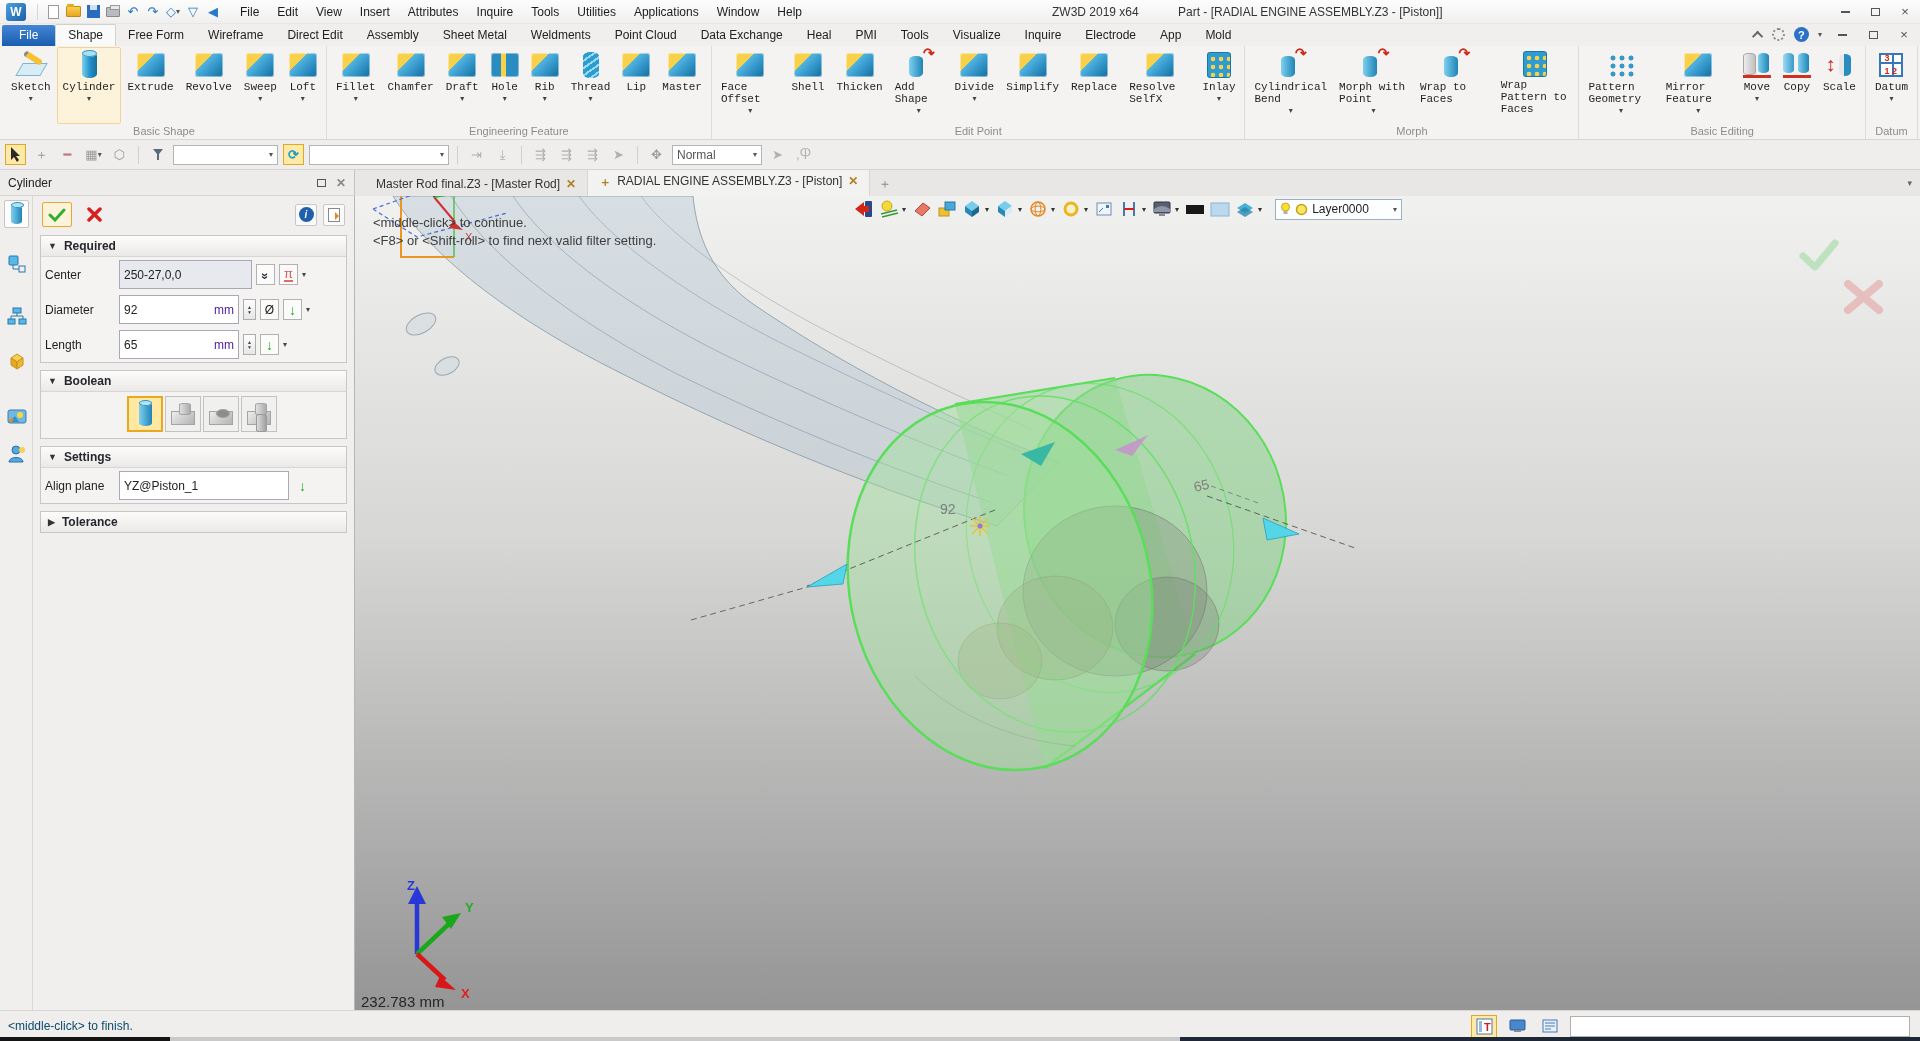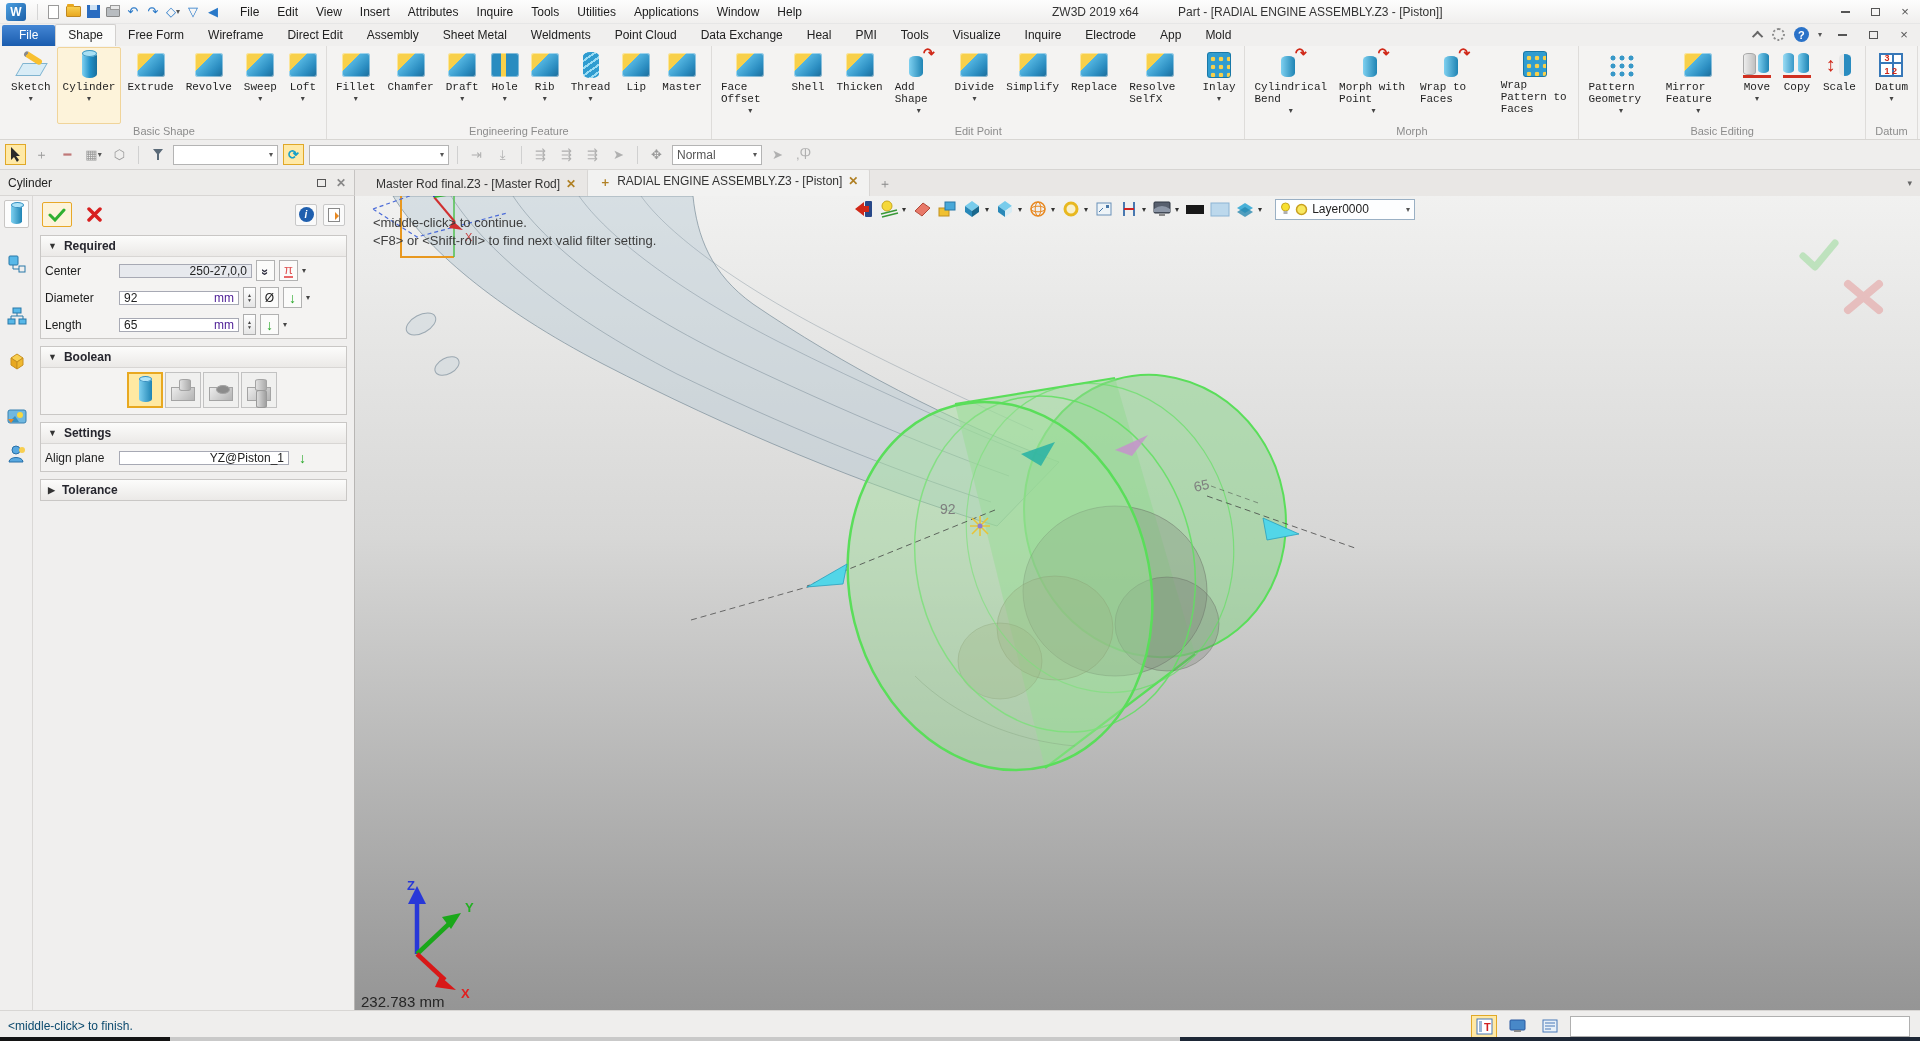--- a/index.html
+++ b/index.html
@@ -110,21 +110,21 @@
   .inforow{margin-left:auto;display:flex;gap:6px;}
   .infobtn{width:22px;height:22px;border:1px solid #c8c8c8;background:#fafafa;border-radius:2px;display:flex;align-items:center;justify-content:center;}
   .icircle{width:15px;height:15px;border-radius:50%;background:#1f5fae;color:#fff;font-size:10px;font-weight:bold;display:flex;align-items:center;justify-content:center;font-style:italic;}
   .ipage{width:12px;height:14px;background:#fff;border:1px solid #888;position:relative;}
   .ipage::after{content:"";position:absolute;right:-4px;top:3px;border:4px solid transparent;border-left-color:#e88820;}
   .sect{border:1px solid #c9c7c5;margin-bottom:7px;background:#f4f3f2;}
   .sect-h{display:flex;align-items:center;gap:7px;padding:3px 7px;font-weight:bold;color:#26262e;background:linear-gradient(#fcfcfb,#ebe9e7);border-bottom:1px solid #d8d6d4;}
   .tri{font-size:9px;color:#333;}
   .frow{display:flex;align-items:center;padding:3px 4px;gap:4px;}
   .flabel{width:70px;color:#1e1e1e;}
-  .fld{height:14px;border:1px solid #a7a9b4;background:#fff;display:flex;align-items:center;padding:0 4px;justify-content:flex-end;}
+  .fld{height:29px;border:1px solid #a7a9b4;background:#fff;display:flex;align-items:center;padding:0 4px;}
   .fld .u{margin-left:auto;color:#4c1d95;}
   .fld.grayed{background:#e7e9ee;}
   .fld.disabled{background:#eaeae8;border-color:#c4c4c4;}
   .spin{width:13px;height:21px;border:1px solid #adadad;background:linear-gradient(#fefefe,#e6e6e6);display:flex;flex-direction:column;align-items:center;justify-content:center;font-size:5px;color:#444;line-height:5px;}
   .mini{width:19px;height:21px;border:1px solid #b2b2b2;background:#fbfbfa;display:flex;align-items:center;justify-content:center;}
   .chev2{display:inline-block;transform:rotate(90deg);font-size:12px;color:#334;letter-spacing:-2px;font-weight:bold;}
   .pi{color:#e05858;border-bottom:2px solid #e86868;font-size:13px;line-height:12px;}
   .garr{color:#28a828;font-weight:bold;font-size:14px;line-height:14px;}
   .dn{font-size:8px;color:#444;}
   .boolrow{display:flex;gap:2px;padding:4px 4px 6px 86px;}
@@ -138,21 +138,21 @@
   .pb-g.inter::after{content:"";position:absolute;left:8px;top:2px;width:9px;height:16px;border-radius:4px/2px;background:linear-gradient(90deg,#dcdcdc,#a0a0a0);border:1px solid #9a9a9a;}
   .glab{color:#9a9a9a;}
 
   
   .viewport{flex:1;position:relative;overflow:hidden;}
   .scene{position:absolute;left:0;top:0;}
   svg text{font-family:"Liberation Sans",sans-serif;}
   .vtoolbar{position:absolute;left:498px;top:2px;display:flex;align-items:center;gap:3px;}
   .vicon{width:22px;height:22px;display:flex;align-items:center;justify-content:center;}
   .varr{font-size:8px;color:#333;margin:0 2px 0 -1px;}
-  .layercombo{height:21px;margin-left:8px;border:1px solid #9ab0c4;background:#fdfeff;display:flex;align-items:center;gap:4px;padding:0 4px;width:140px;}
+  .layercombo{height:21px;margin-left:8px;border:1px solid #9ab0c4;background:#fdfeff;display:flex;align-items:center;gap:4px;padding:0 4px;width:127px;}
   .layercombo .ca{margin-left:auto;font-size:8px;color:#555;}
 
   
   .statusbar{height:31px;background:#efeeed;border-top:1px solid #d8d6d4;display:flex;align-items:center;padding:0 8px;position:relative;}
   .sb-hint{color:#0c4a6e;}
   .sb-right{margin-left:auto;display:flex;align-items:center;gap:7px;}
   .sb-btn{width:26px;height:23px;border:1px solid transparent;display:flex;align-items:center;justify-content:center;}
   .sb-btn.on{background:#ffe9a6;border-color:#e0a828;}
   .sb-input{width:340px;height:21px;background:#fff;border:1px solid #b0b0b0;margin-right:2px;}
   .bstrip{position:absolute;left:0;bottom:0;height:4px;width:100%;}

